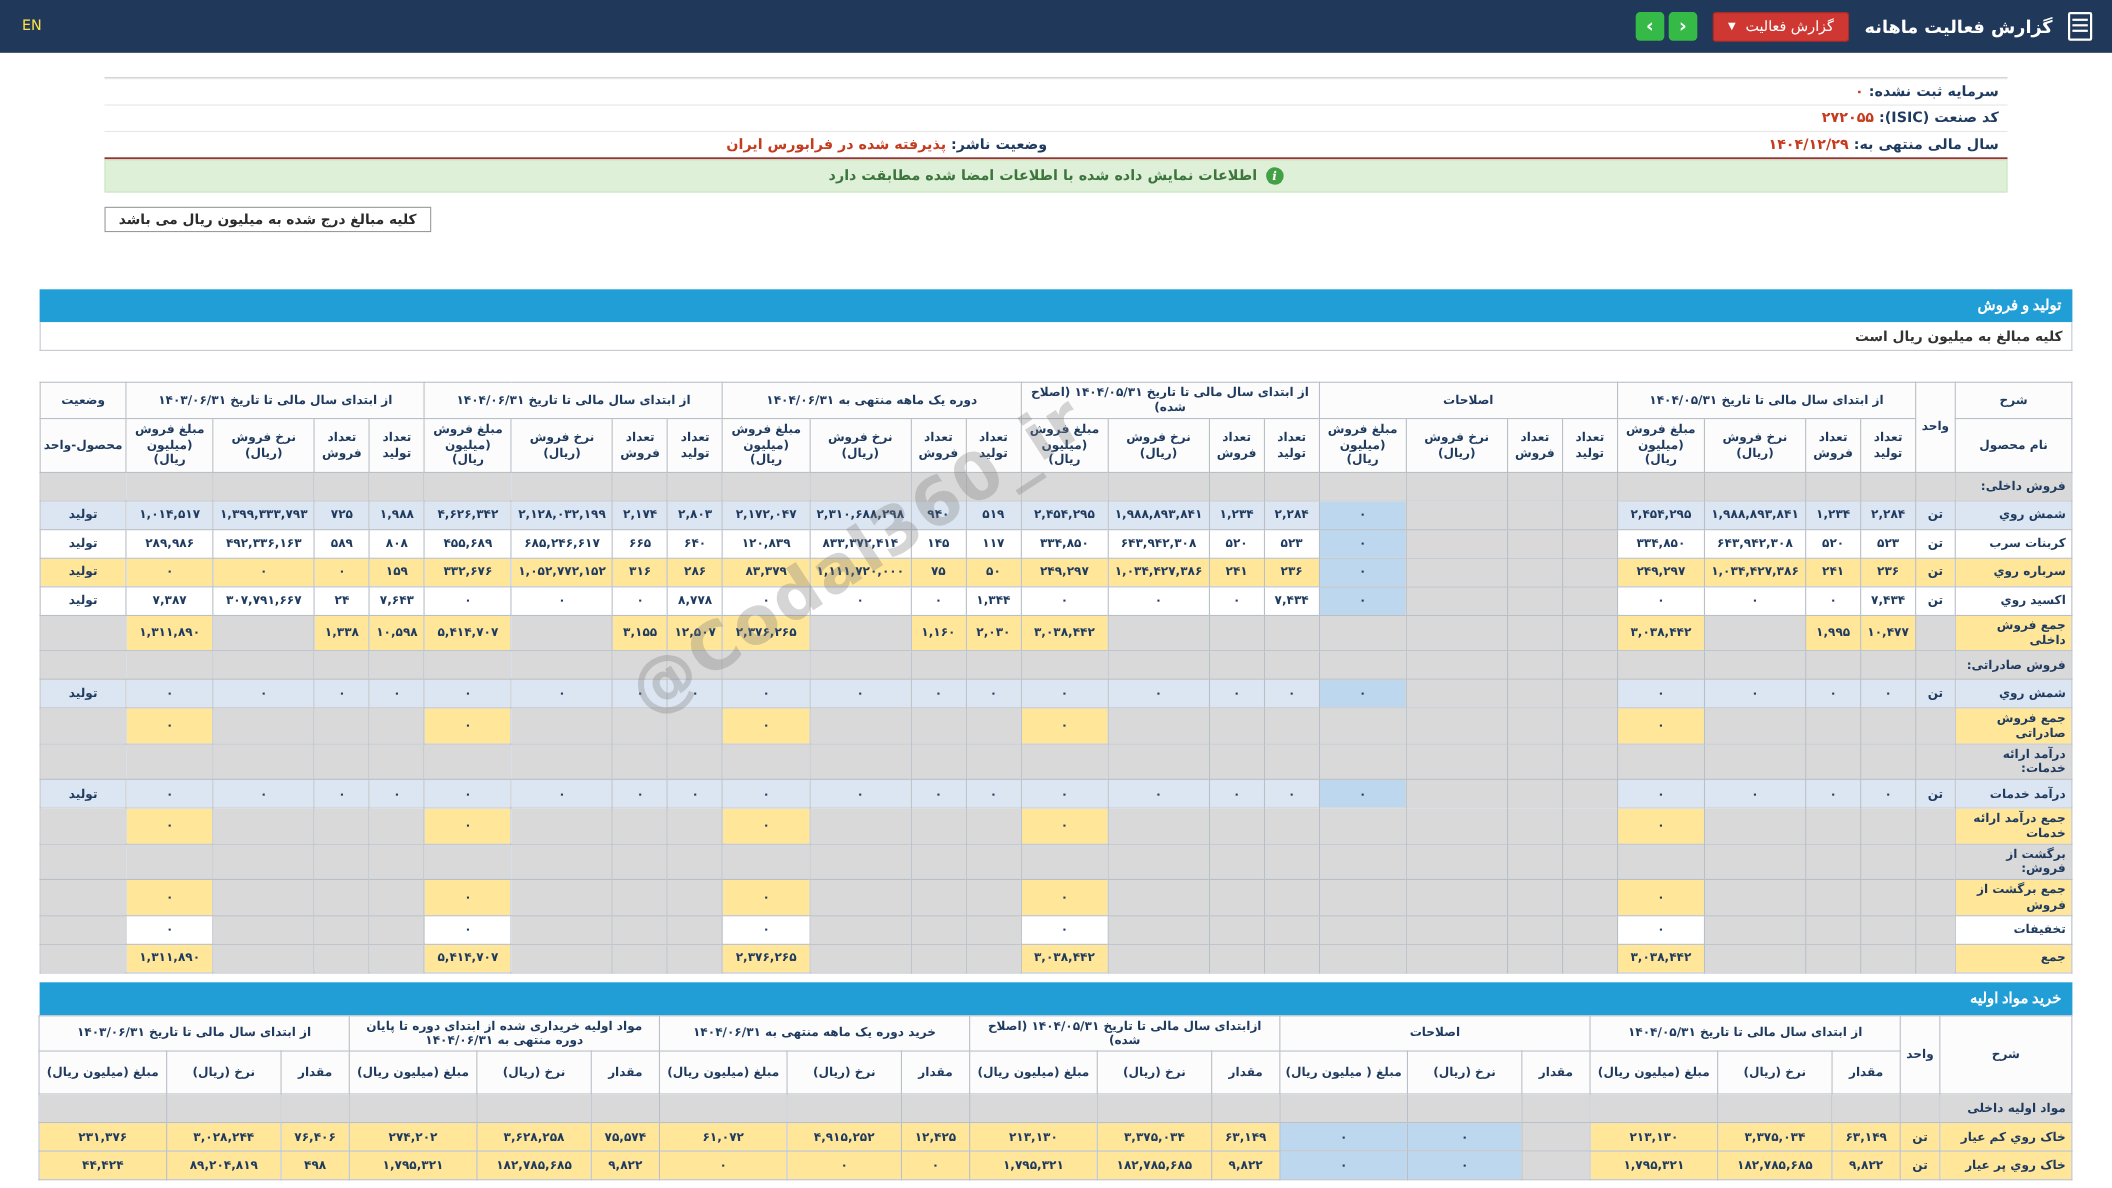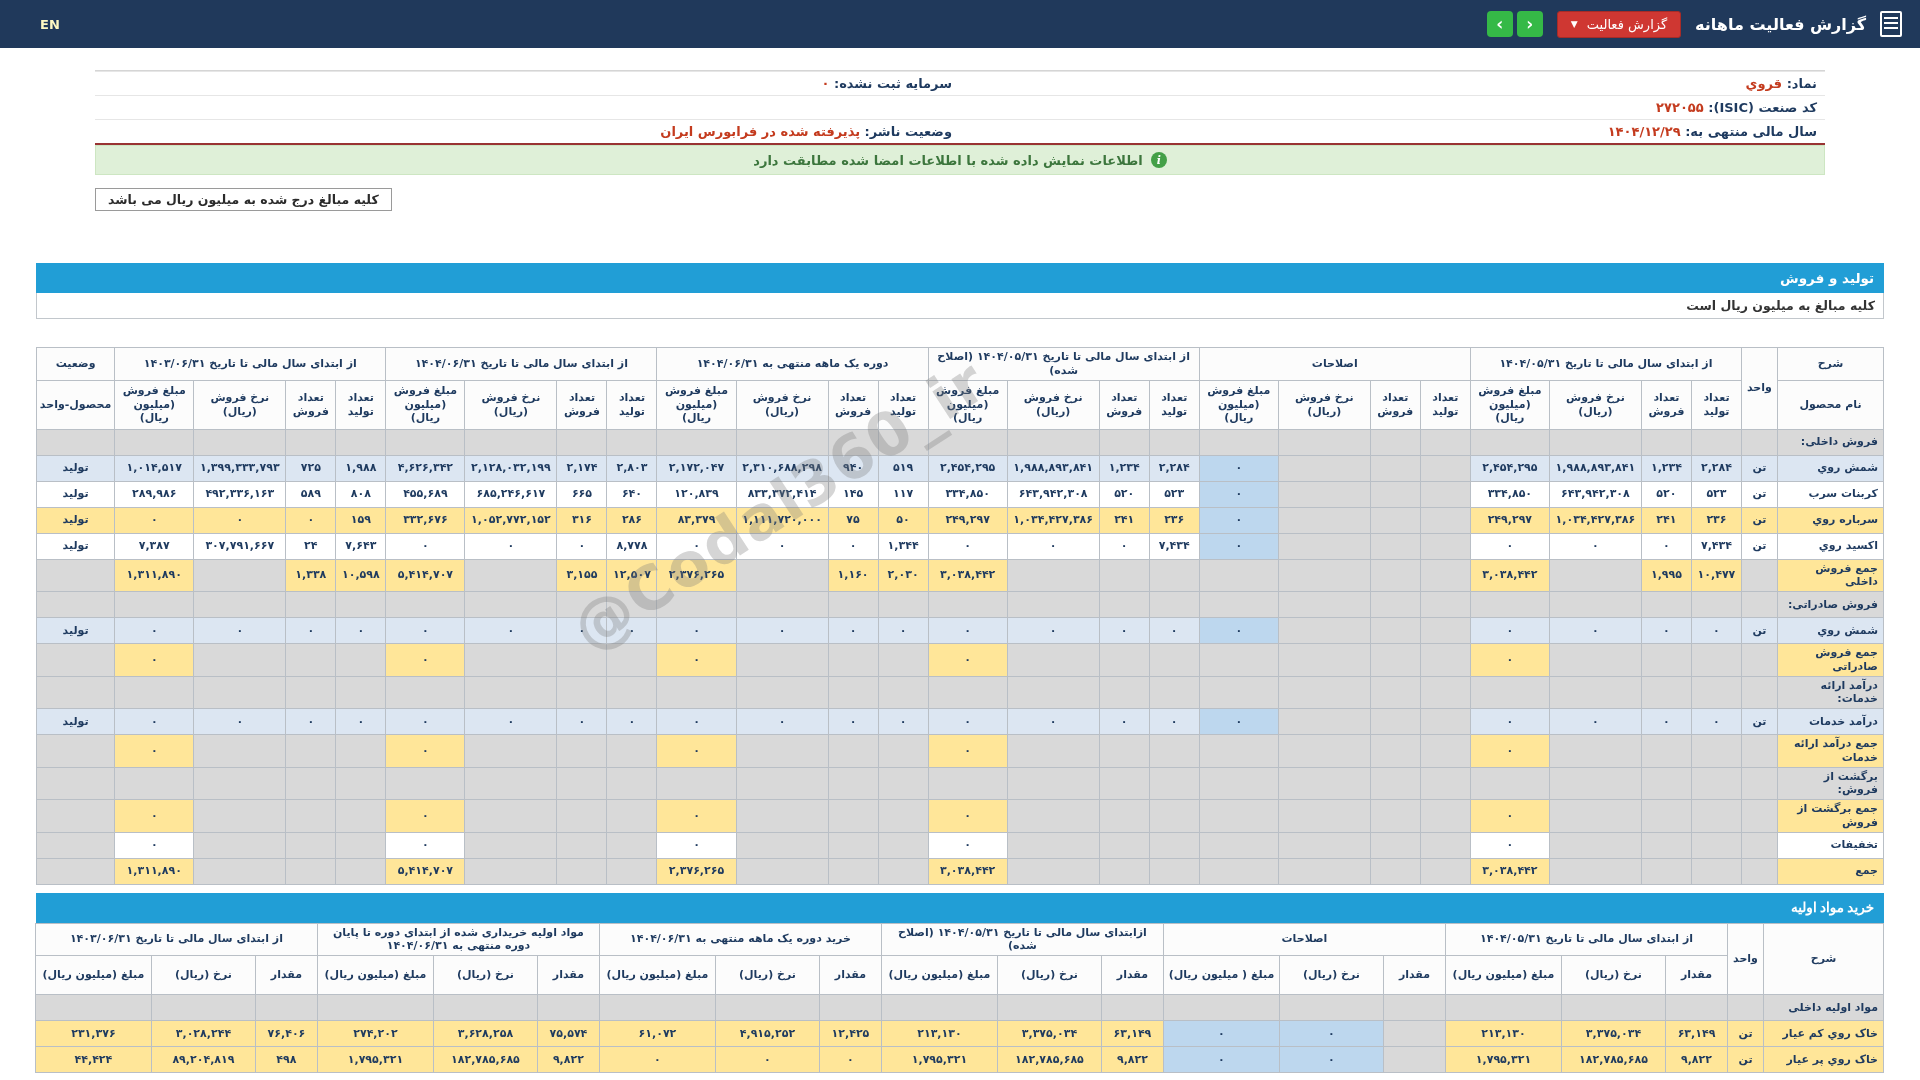--- a/index.html
+++ b/index.html
@@ -9,36 +9,36 @@
   }
   
   .topbar{height:48px;background:#20395b;display:flex;align-items:center;padding:0 18px;gap:14px;position:relative;}
   .topbar-title{color:#fff;font-size:16px;font-weight:bold;}
   .doc-icon{width:18px;height:22px;border:2px solid #fff;border-radius:2px;position:relative;flex:0 0 auto;}
   .doc-icon:before{content:"";position:absolute;left:2px;right:2px;top:4px;height:2px;background:#fff;box-shadow:0 5px 0 #fff,0 10px 0 #fff;}
   .report-btn{background:#cf3732;color:#fff;font-size:13px;padding:5px 13px;border-radius:3px;border:1px solid #a82b27;display:flex;gap:9px;align-items:center;cursor:pointer;font-family:inherit;}
   .caret{font-size:9px;line-height:1;}
   .nav-group{display:flex;gap:4px;}
   .nav-btn{width:26px;height:26px;background:#35b947;border-radius:4px;color:#fff;font-weight:bold;display:flex;align-items:center;justify-content:center;font-size:17px;cursor:pointer;}
-  .lang{position:absolute;left:40px;top:50%;transform:translateY(-50%);color:#fef9c3;font-size:13px;cursor:pointer;font-weight:bold;}
+  .lang{position:absolute;left:20px;top:50%;transform:translateY(-50%);color:#fde047;font-size:13px;cursor:pointer;}
   
   .info-wrap{margin:22px 95px 0;border-top:1px solid #d5d5d5;border-bottom:2px solid #993333;}
   .info-row{display:flex;border-bottom:1px solid #e6e6e6;font-size:13px;line-height:23px;}
   .info-row:last-child{border-bottom:none;}
   .info-cell{width:50%;padding:0 8px;white-space:nowrap;}
   .lbl{color:#1e3a5f;font-weight:bold;}
   .red{color:#c43b1e;font-weight:bold;}
   
   .banner{margin:0 95px;background:#dff0d8;border:1px solid #cde6c2;display:flex;align-items:center;justify-content:center;gap:8px;height:28px;font-size:13px;font-weight:bold;color:#3c763d;}
   .i-icon{width:16px;height:16px;border-radius:50%;background:#43a047;color:#fff;font-size:11px;font-weight:bold;display:flex;align-items:center;justify-content:center;font-family:"DejaVu Serif",serif;font-style:italic;}
   
   .note-box{width:fit-content;margin:13px auto 0 95px;border:1px solid #9a9a9a;padding:3px 12px;font-size:12.5px;font-weight:bold;color:#2b2b2b;}
   
   .section-bar{margin:0 36px;height:30px;background:#219ed6;color:#fff;font-weight:bold;font-size:13.5px;line-height:30px;padding:0 10px;box-sizing:border-box;}
-  .section-bar.first{margin-top:52px;}
+  .section-bar.first{margin-top:52px;font-family:Liberation Serif, serif;}
   .section-bar.second{margin-top:8px;font-family:Liberation Serif, serif;}
   .note-row{margin:0 36px;border:1px solid #c2c7cc;border-top:none;height:26px;line-height:26px;font-size:12.5px;font-weight:bold;padding:0 8px;color:#333;box-sizing:border-box;background:#fff;}
   
   .table-wrap{margin:28px 36px 0;}
   .table-wrap.t2{margin-top:0;}
   table.data-table{border-collapse:collapse;table-layout:fixed;width:1848px;}
   .data-table th,.data-table td{border:1px solid #b9bfc6;overflow:hidden;}
   .data-table th{background:#fcfcfc;font-size:11px;font-weight:bold;color:#1e3a5f;padding:2px;text-align:center;vertical-align:middle;line-height:1.25;}
   .data-table thead tr.top-row th{height:22px;}
   .data-table thead tr.sub-row-4 th{height:44px;}
@@ -67,21 +67,20 @@
     <span class="nav-btn">‹</span>
     <span class="nav-btn">›</span>
   </span>
   <span class="lang">EN</span>
 </div>
 
 <div class="info-wrap">
     <div class="info-row">
     </div>
     <div class="info-row">
-      <div class="info-cell"><span class="lbl">نماد: </span><span class="red">قروي</span></div>
       <div class="info-cell"><span class="lbl">سرمایه ثبت نشده: </span><span class="red">۰</span></div>
     </div>
     <div class="info-row">
       <div class="info-cell"><span class="lbl">کد صنعت (ISIC): </span><span class="red">۲۷۲۰۵۵</span></div>
     </div>
     <div class="info-row">
       <div class="info-cell"><span class="lbl">سال مالی منتهی به: </span><span class="red">۱۴۰۴/۱۲/۲۹</span></div>
       <div class="info-cell"><span class="lbl">وضعیت ناشر: </span><span class="red">پذیرفته شده در فرابورس ایران</span></div>
     </div>
   </div>

